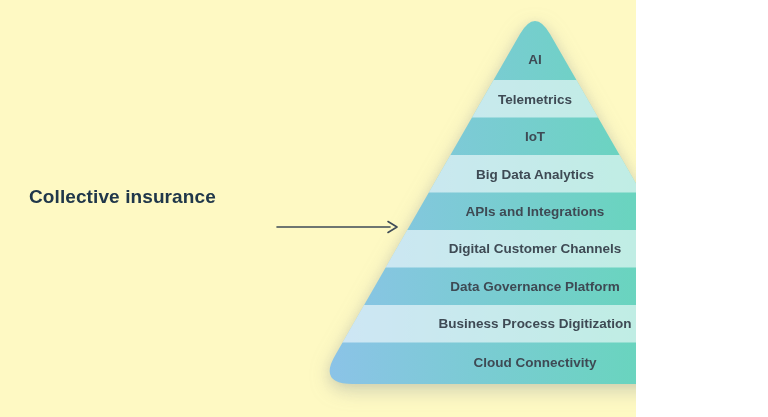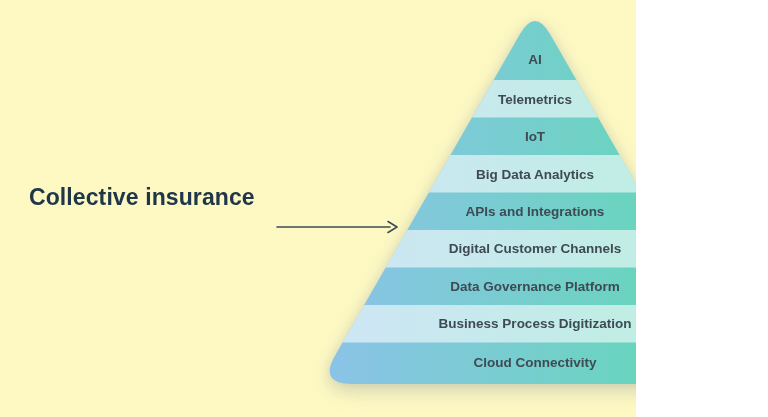--- a/index.html
+++ b/index.html
@@ -29,21 +29,21 @@
     font-size: 13.5px;
     font-weight: 600;
     fill: #3e4a54;
     text-anchor: middle;
   }
   .annotation {
     position: absolute;
     left: 29px;
     top: 183px;
     color: #20374a;
-    font-size: 23px;
+    font-size: 19px;
     font-weight: 700;
     line-height: 28px;
     letter-spacing: 0.1px;
     white-space: nowrap;
   }
   .arrow-stroke {
     stroke: #3f4b57;
     stroke-width: 1.6;
     fill: none;
     stroke-linecap: round;

